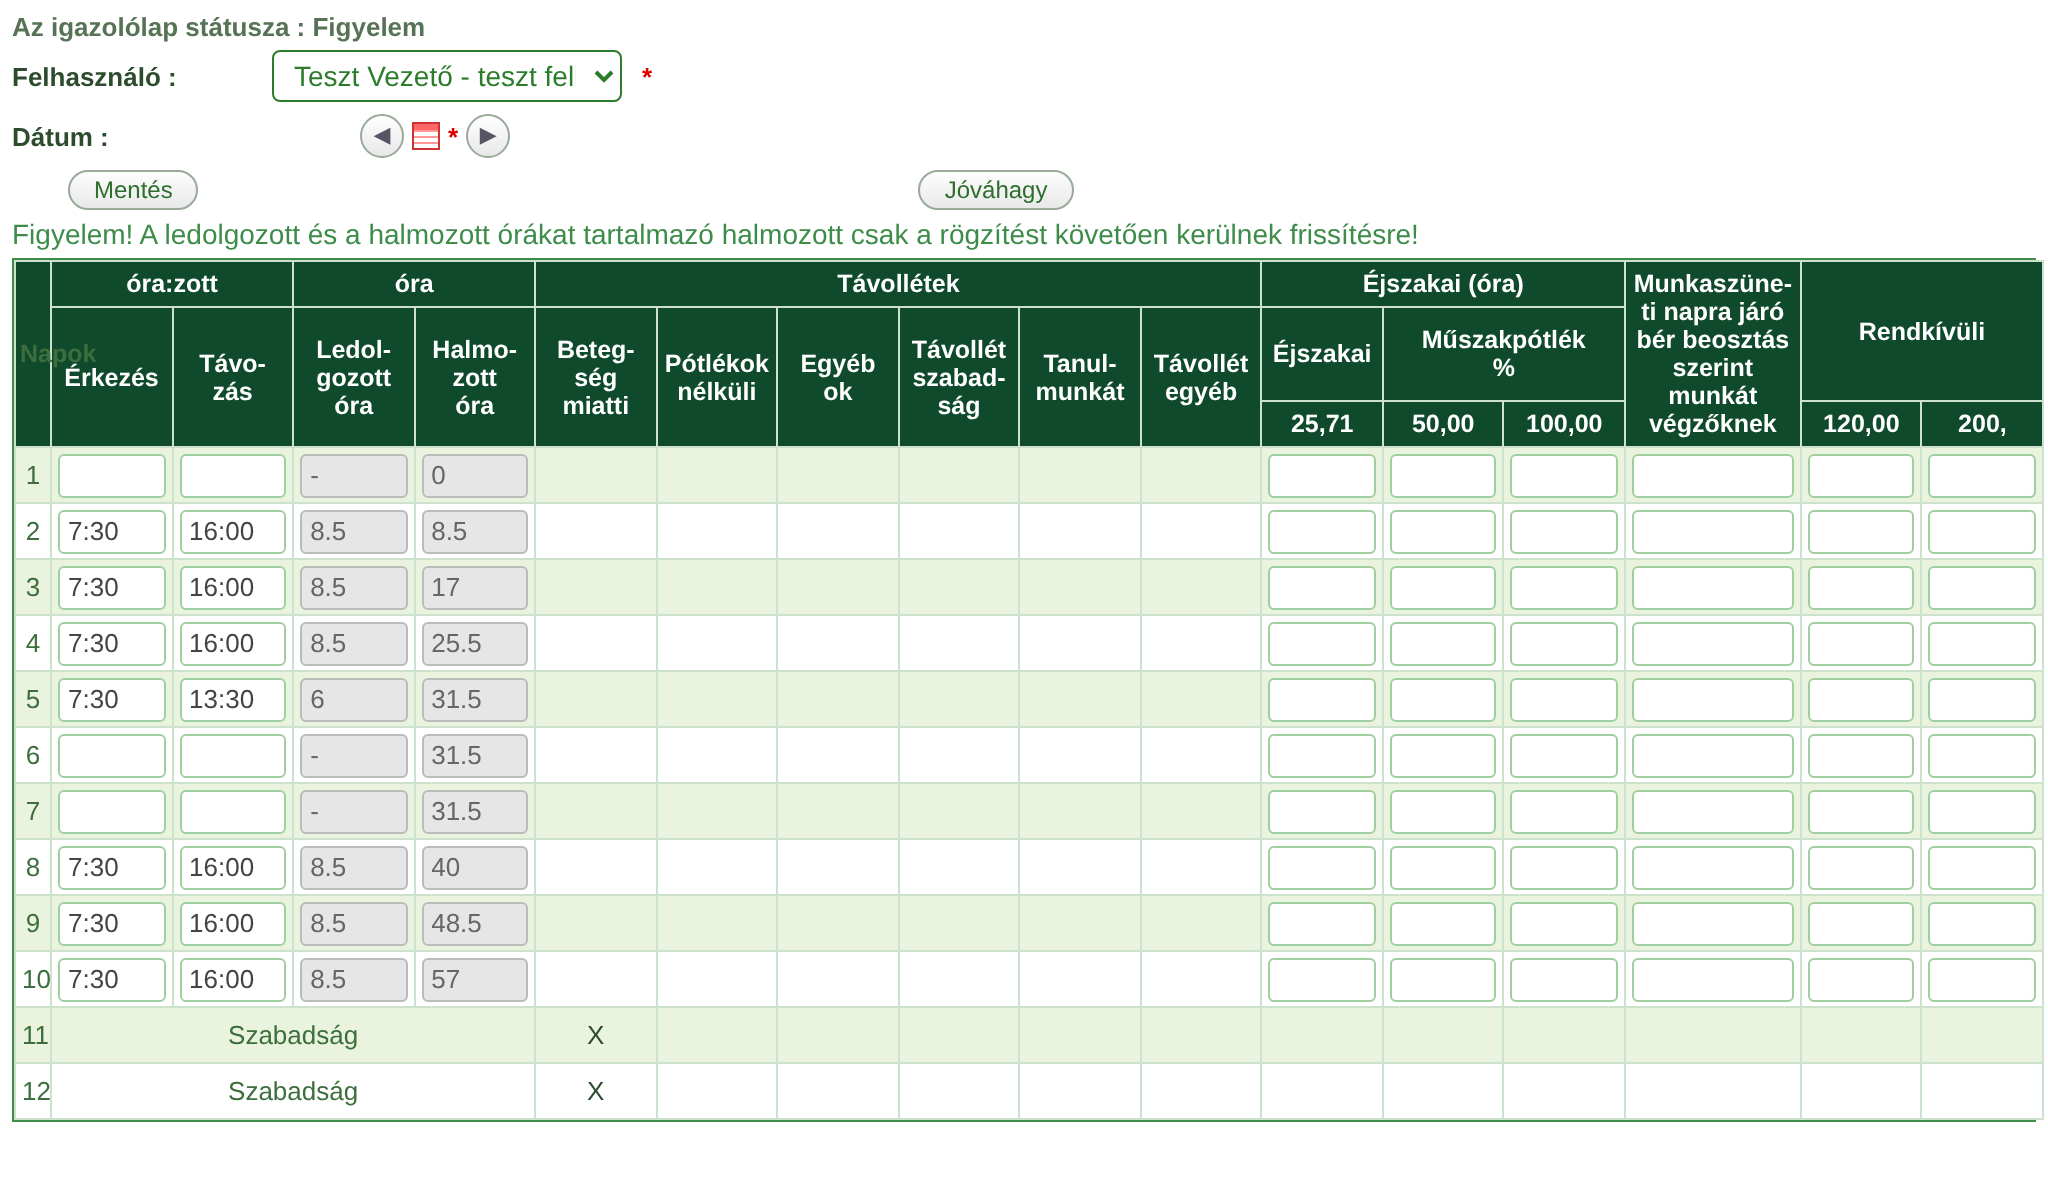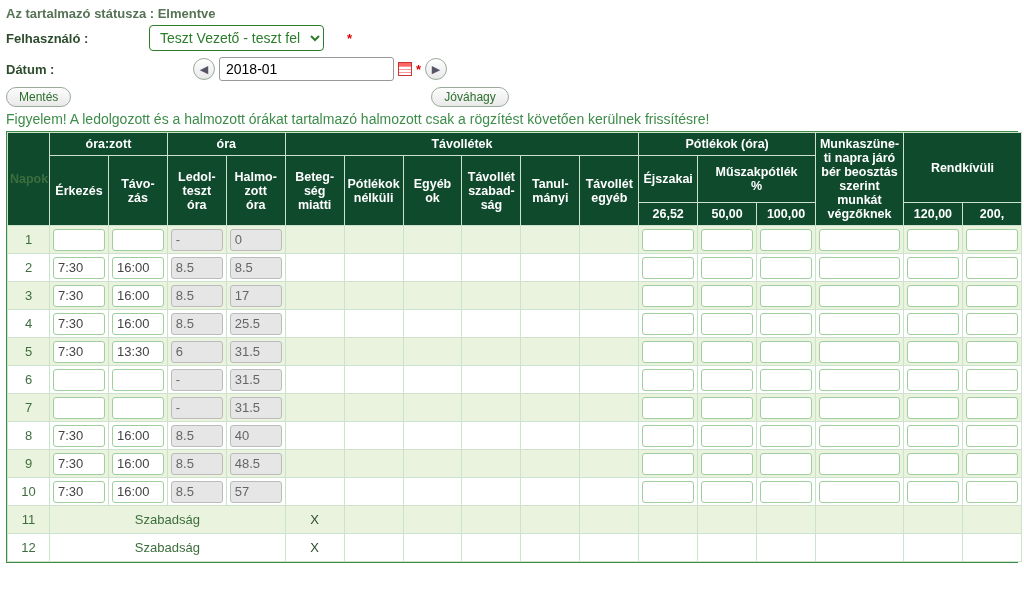--- a/index.html
+++ b/index.html
@@ -6,21 +6,21 @@
   body {
     font-family: "Segoe UI", Arial, sans-serif;
     font-size: 13px;
     background: #fff;
     padding: 6px;
     color: #2d4c2d;
     width: 1024px;
     overflow-x: hidden;
   }
   .top-status { font-weight: bold; color: #567356; margin-bottom: 4px; }
-  .form-row { display: flex; align-items: center; margin-bottom: 6px; gap: 23px; }
+  .form-row { display: flex; align-items: center; margin-bottom: 6px; gap: 10px; }
   .form-row label { font-weight: bold; width: 120px; }
   .fancy-select {
     border: 1px solid #2c7c2c;
     border-radius: 4px;
     padding: 3px 6px;
     background: #fff;
     color: #2c7c2c;
     font-size: 14px;
     width: 175px;
     height: 26px;
@@ -55,38 +55,38 @@
   }
   .pill-btn {
     border: 1px solid #9a9;
     background: linear-gradient(#fdfdfd,#e9e9e9);
     color: #2d6e2d;
     padding: 2px 12px;
     border-radius: 12px;
     cursor: pointer;
     font-size: 12px;
   }
-  .btns-row { display: flex; gap: 360px; margin-bottom: 4px; }
+  .btns-row { display: flex; gap: 360px; margin-bottom: 4px; margin-left: 28px; }
   .warning { color: #3d8c4a; font-size: 14px; margin-bottom: 4px; }
   .grid-wrap { border: 1px solid #3d8c4a; }
 
   table { border-collapse: collapse; width: 1015px; table-layout: fixed; }
   th, td { border: 1px solid #cce2cc; text-align: center; vertical-align: middle; }
   th {
     background: #0f4a2c;
     color: #fff;
     font-weight: bold;
     font-size: 12.5px;
     padding: 4px 2px;
   }
   td { font-size: 13px; padding: 2px 3px; height: 28px; }
   .row-even { background: #eaf3dd; }
   .row-odd { background: #ffffff; }
 
-  .day-col { width: 42px; color: #3d6e3d; }
+  .day-col { width: 18px; color: #3d6e3d; }
   .time-input, .hr-input, .cell-input {
     width: 100%;
     border: 1px solid #9fcf9f;
     border-radius: 3px;
     text-align: left;
     padding: 2px 4px;
     font-size: 13px;
     color: #444;
     background: #fff;
     height: 22px;
@@ -102,35 +102,34 @@
   .col-ejs { width: 42px; }
   .col-musz { width: 48px; }
   .col-munk { width: 88px; }
   .col-rend { width: 54px; }
 
   .szab-text { color: #3d6e3d; }
 </style>
 </head>
 <body>
 
-<div class="top-status">Az tartalmazó státusza : Elmentve</div>
+<div class="top-status">Az igazolólap státusza : Figyelem</div>
 
 <div class="form-row">
   <label>Felhasználó :</label>
   <select class="fancy-select">
     <option>Teszt Vezető - teszt felha</option>
   </select>
   <span class="red-star">*</span>
 </div>
 
 <div class="form-row">
   <label>Dátum :</label>
   <div style="display:flex; align-items:center; gap:4px; margin-left:44px;">
     <button class="nav-btn">◀</button>
-    <input class="date-input" type="text" value="2018-01" style="">
     <span class="cal-icon"></span>
     <span class="red-star">*</span>
     <button class="nav-btn">▶</button>
   </div>
 </div>
 
 <div class="btns-row">
   <button class="pill-btn">Mentés</button>
   <button class="pill-btn">Jóváhagy</button>
 </div>
@@ -138,59 +137,59 @@
 <div class="warning">Figyelem! A ledolgozott és a halmozott órákat tartalmazó halmozott csak a rögzítést követően kerülnek frissítésre!</div>
 
 <div class="grid-wrap">
 <table>
   <thead>
     <tr>
       <th rowspan="3" class="day-col">Napok</th>
       <th colspan="2">óra:zott</th>
       <th colspan="2">óra</th>
       <th colspan="6">Távollétek</th>
-      <th colspan="3">Pótlékok (óra)</th>
+      <th colspan="3">Éjszakai (óra)</th>
       <th rowspan="3" class="col-munk" style="white-space:pre-line">Munkaszüne-
 ti napra járó
 bér beosztás
 szerint
 munkát
 végzőknek</th>
       <th colspan="2" rowspan="2">Rendkívüli</th>
     </tr>
     <tr>
       <th rowspan="2" class="col-erk">Érkezés</th>
       <th rowspan="2" class="col-tav" style="white-space:pre-line">Távo-
 zás</th>
       <th rowspan="2" class="col-ledol" style="white-space:pre-line">Ledol-
-teszt
+gozott
 óra</th>
       <th rowspan="2" class="col-halm" style="white-space:pre-line">Halmo-
 zott
 óra</th>
       <th rowspan="2" class="col-abs" style="white-space:pre-line">Beteg-
 ség
 miatti</th>
       <th rowspan="2" class="col-abs" style="white-space:pre-line">Pótlékok
 nélküli</th>
       <th rowspan="2" class="col-abs" style="white-space:pre-line">Egyéb
 ok</th>
       <th rowspan="2" class="col-abs" style="white-space:pre-line">Távollét
 szabad-
 ság</th>
       <th rowspan="2" class="col-abs" style="white-space:pre-line">Tanul-
-mányi</th>
+munkát</th>
       <th rowspan="2" class="col-abs" style="white-space:pre-line">Távollét
 egyéb</th>
       <th class="col-ejs">Éjszakai</th>
       <th colspan="2" style="white-space:pre-line">Műszakpótlék
 %</th>
     </tr>
     <tr>
-      <th class="col-ejs">26,52</th>
+      <th class="col-ejs">25,71</th>
       <th class="col-musz">50,00</th>
       <th class="col-musz">100,00</th>
       <th class="col-rend">120,00</th>
       <th class="col-rend">200,</th>
     </tr>
   </thead>
   <tbody id="grid-body">
         <tr class="row-even">
           <td class="day-col">1</td>
           <td><input class="time-input" type="text" style=""></td>

